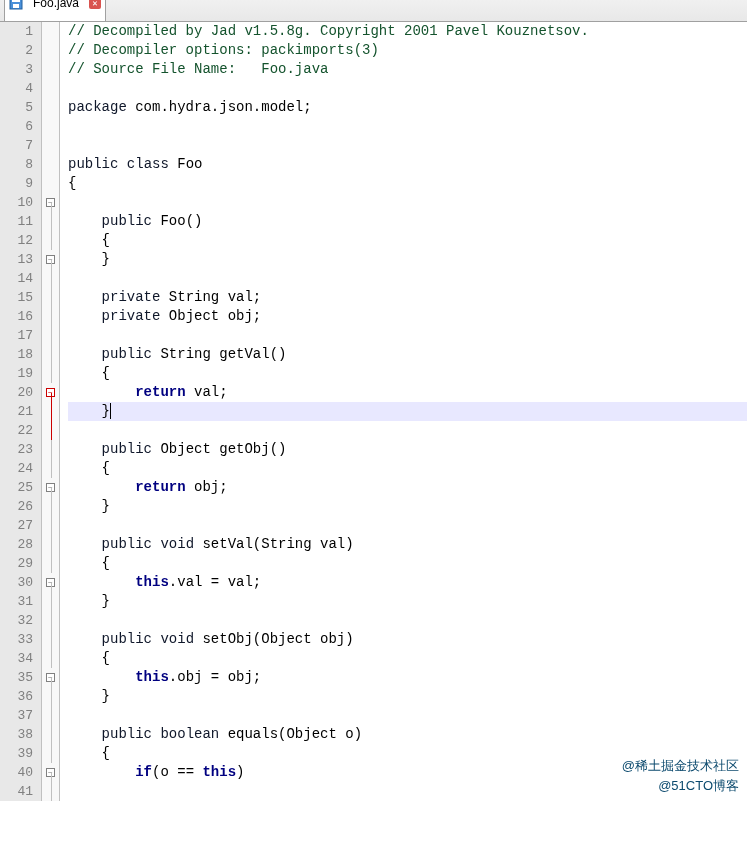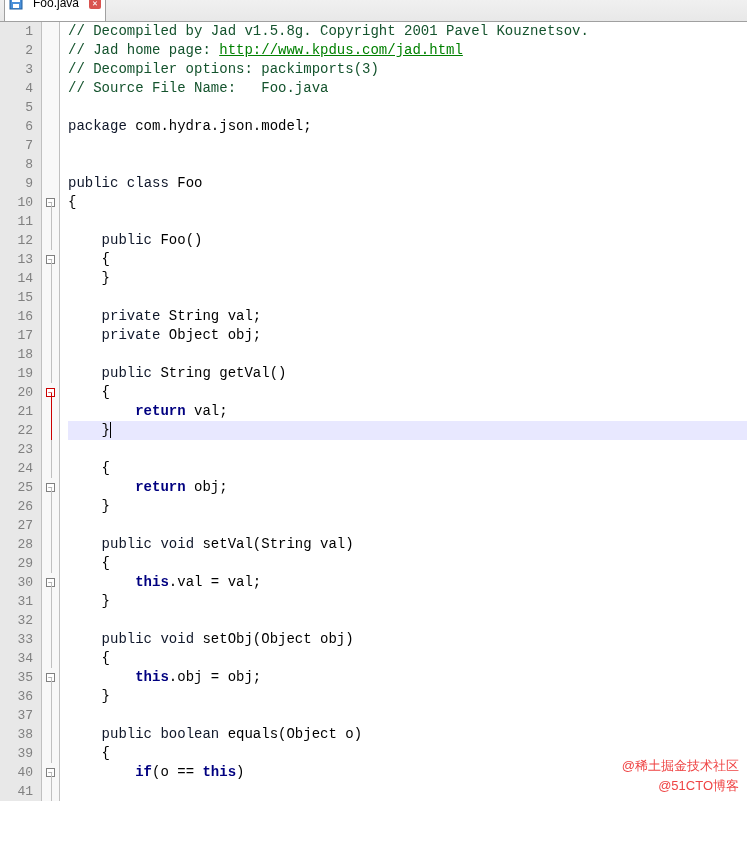--- a/index.html
+++ b/index.html
@@ -121,21 +121,21 @@
     .cursor {
       display: inline-block;
       width: 1px;
       height: 16px;
       background: #000;
       vertical-align: middle;
     }
     .watermark {
       position: absolute;
       right: 8px;
-      color: #ef4444;
+      color: #0c4a6e;
       font-family: Arial, sans-serif;
       font-size: 13px;
       pointer-events: none;
     }
     .wm1 { bottom: 26px; }
     .wm2 { bottom: 6px; }
   </style>
 </head>
 <body>
 
@@ -237,21 +237,20 @@
       <div class="line"><div class="fold-line"></div></div>
       <div class="line"><div class="fold-line"></div></div>
       <div class="line"><div class="fold-line"></div></div>
       <div class="line"><div class="fold-line" style="top: 50%;"></div><div class="fold-box">−</div></div>
       <div class="line"><div class="fold-line"></div></div>
     </div>
   <div class="code-area" id="code-area">
     <div class="watermark wm1">@稀土掘金技术社区</div>
     <div class="watermark wm2">@51CTO博客</div>
   <div class="line"><span class="kw-green">// Decompiled by Jad v1.5.8g. Copyright 2001 Pavel Kouznetsov.</span></div>
-      <div class="line"><span class="kw-green">// Jad home page: </span><span class="link">http://www.kpdus.com/jad.html</span></div>
       <div class="line"><span class="kw-green">// Decompiler options: packimports(3) </span></div>
       <div class="line"><span class="kw-green">// Source File Name:   Foo.java</span></div>
       <div class="line"></div>
       <div class="line"><span class="kw-purple">package</span><span class="text-black"> com.hydra.json.model;</span></div>
       <div class="line"></div>
       <div class="line"></div>
       <div class="line"><span class="kw-purple">public</span><span class="text-black"> </span><span class="kw-purple">class</span><span class="text-black"> Foo</span></div>
       <div class="line"><span class="text-black">{</span></div>
       <div class="line"></div>
       <div class="line"><span class="text-black">    </span><span class="kw-purple">public</span><span class="text-black"> Foo()</span></div>
@@ -259,20 +258,21 @@
       <div class="line"><span class="text-black">    }</span></div>
       <div class="line"></div>
       <div class="line"><span class="text-black">    </span><span class="kw-purple">private</span><span class="text-black"> String val;</span></div>
       <div class="line"><span class="text-black">    </span><span class="kw-purple">private</span><span class="text-black"> Object obj;</span></div>
       <div class="line"></div>
       <div class="line"><span class="text-black">    </span><span class="kw-purple">public</span><span class="text-black"> String getVal()</span></div>
       <div class="line"><span class="text-black">    {</span></div>
       <div class="line"><span class="text-black">        </span><span class="kw-navy">return</span><span class="text-black"> val;</span></div>
       <div class="line highlight-line"><span class="text-black">    }</span><span class="cursor"></span></div>
       <div class="line"></div>
+      <div class="line"><span class="text-black">    </span><span class="kw-purple">public</span><span class="text-black"> Object getObj()</span></div>
       <div class="line"><span class="text-black">    {</span></div>
       <div class="line"><span class="text-black">        </span><span class="kw-navy">return</span><span class="text-black"> obj;</span></div>
       <div class="line"><span class="text-black">    }</span></div>
       <div class="line"></div>
       <div class="line"><span class="text-black">    </span><span class="kw-purple">public</span><span class="text-black"> </span><span class="kw-purple">void</span><span class="text-black"> setVal(String val)</span></div>
       <div class="line"><span class="text-black">    {</span></div>
       <div class="line"><span class="text-black">        </span><span class="kw-navy">this</span><span class="text-black">.val = val;</span></div>
       <div class="line"><span class="text-black">    }</span></div>
       <div class="line"></div>
       <div class="line"><span class="text-black">    </span><span class="kw-purple">public</span><span class="text-black"> </span><span class="kw-purple">void</span><span class="text-black"> setObj(Object obj)</span></div>

